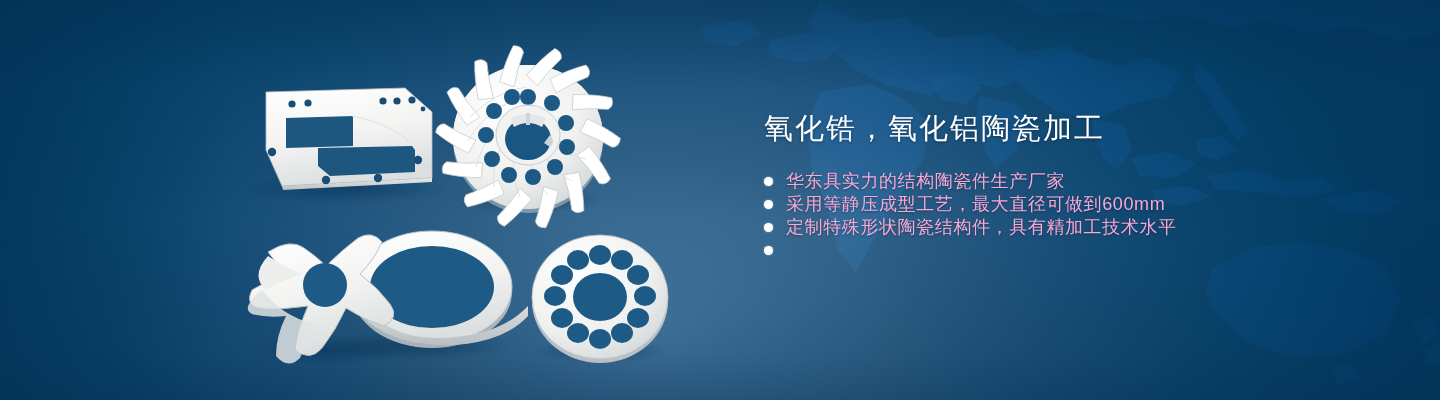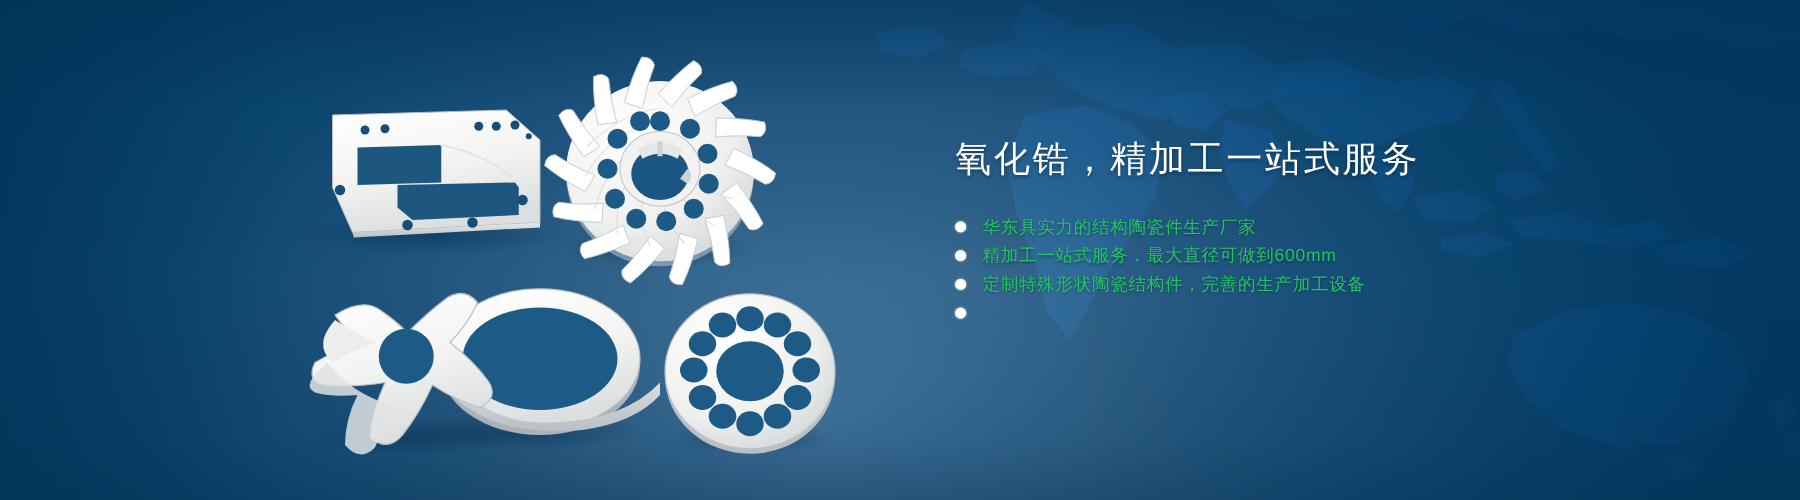--- a/index.html
+++ b/index.html
@@ -82,22 +82,22 @@
     text-shadow: 0 1px 3px rgba(0,20,40,0.45);
   }
   .bullets {
     list-style: none;
     margin: 0;
     padding: 0;
   }
   .bullet {
     position: relative;
     padding-left: 22px;
-    color: #22c55e;
-    font-size: 14px;
+    color: #f9a8d4;
+    font-size: 18px;
     line-height: 23px;
     letter-spacing: 0.6px;
     white-space: nowrap;
     text-shadow: 0 1px 2px rgba(0,20,40,0.40);
   }
   .bullet-dot {
     position: absolute;
     left: 0;
     top: 7px;
     width: 9px;
@@ -325,34 +325,34 @@
           <ellipse cx="-38" cy="21" rx="11" ry="10"></ellipse>
           <ellipse cx="-45" cy="-1" rx="11" ry="10"></ellipse>
           <ellipse cx="-38" cy="-22" rx="11" ry="10"></ellipse>
           <ellipse cx="-22" cy="-37" rx="11" ry="10"></ellipse>
         </g>
       </g>
     </svg>
   </div>
 
   <div class="copy">
-    <h1 class="headline">氧化锆，精加工一站式服务</h1>
+    <h1 class="headline">氧化锆，氧化铝陶瓷加工</h1>
 
     <ul class="bullets">
       <li class="bullet">
         <span class="bullet-dot"></span>
         <span>华东具实力的结构陶瓷件生产厂家</span>
       </li>
       <li class="bullet">
         <span class="bullet-dot"></span>
-        <span>精加工一站式服务，最大直径可做到600mm</span>
+        <span>采用等静压成型工艺，最大直径可做到600mm</span>
       </li>
       <li class="bullet">
         <span class="bullet-dot"></span>
-        <span>定制特殊形状陶瓷结构件，完善的生产加工设备</span>
+        <span>定制特殊形状陶瓷结构件，具有精加工技术水平</span>
       </li>
       <li class="bullet">
         <span class="bullet-dot"></span>
       </li>
     </ul>
   </div>
 
 </div>
 
 </body></html>

